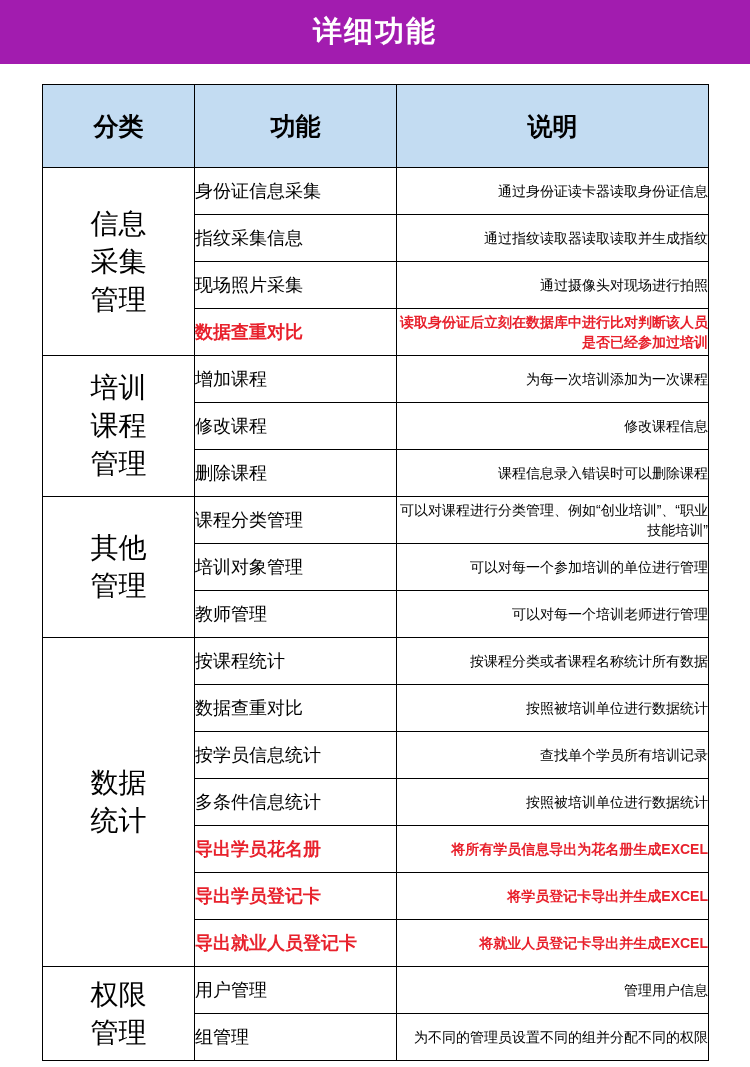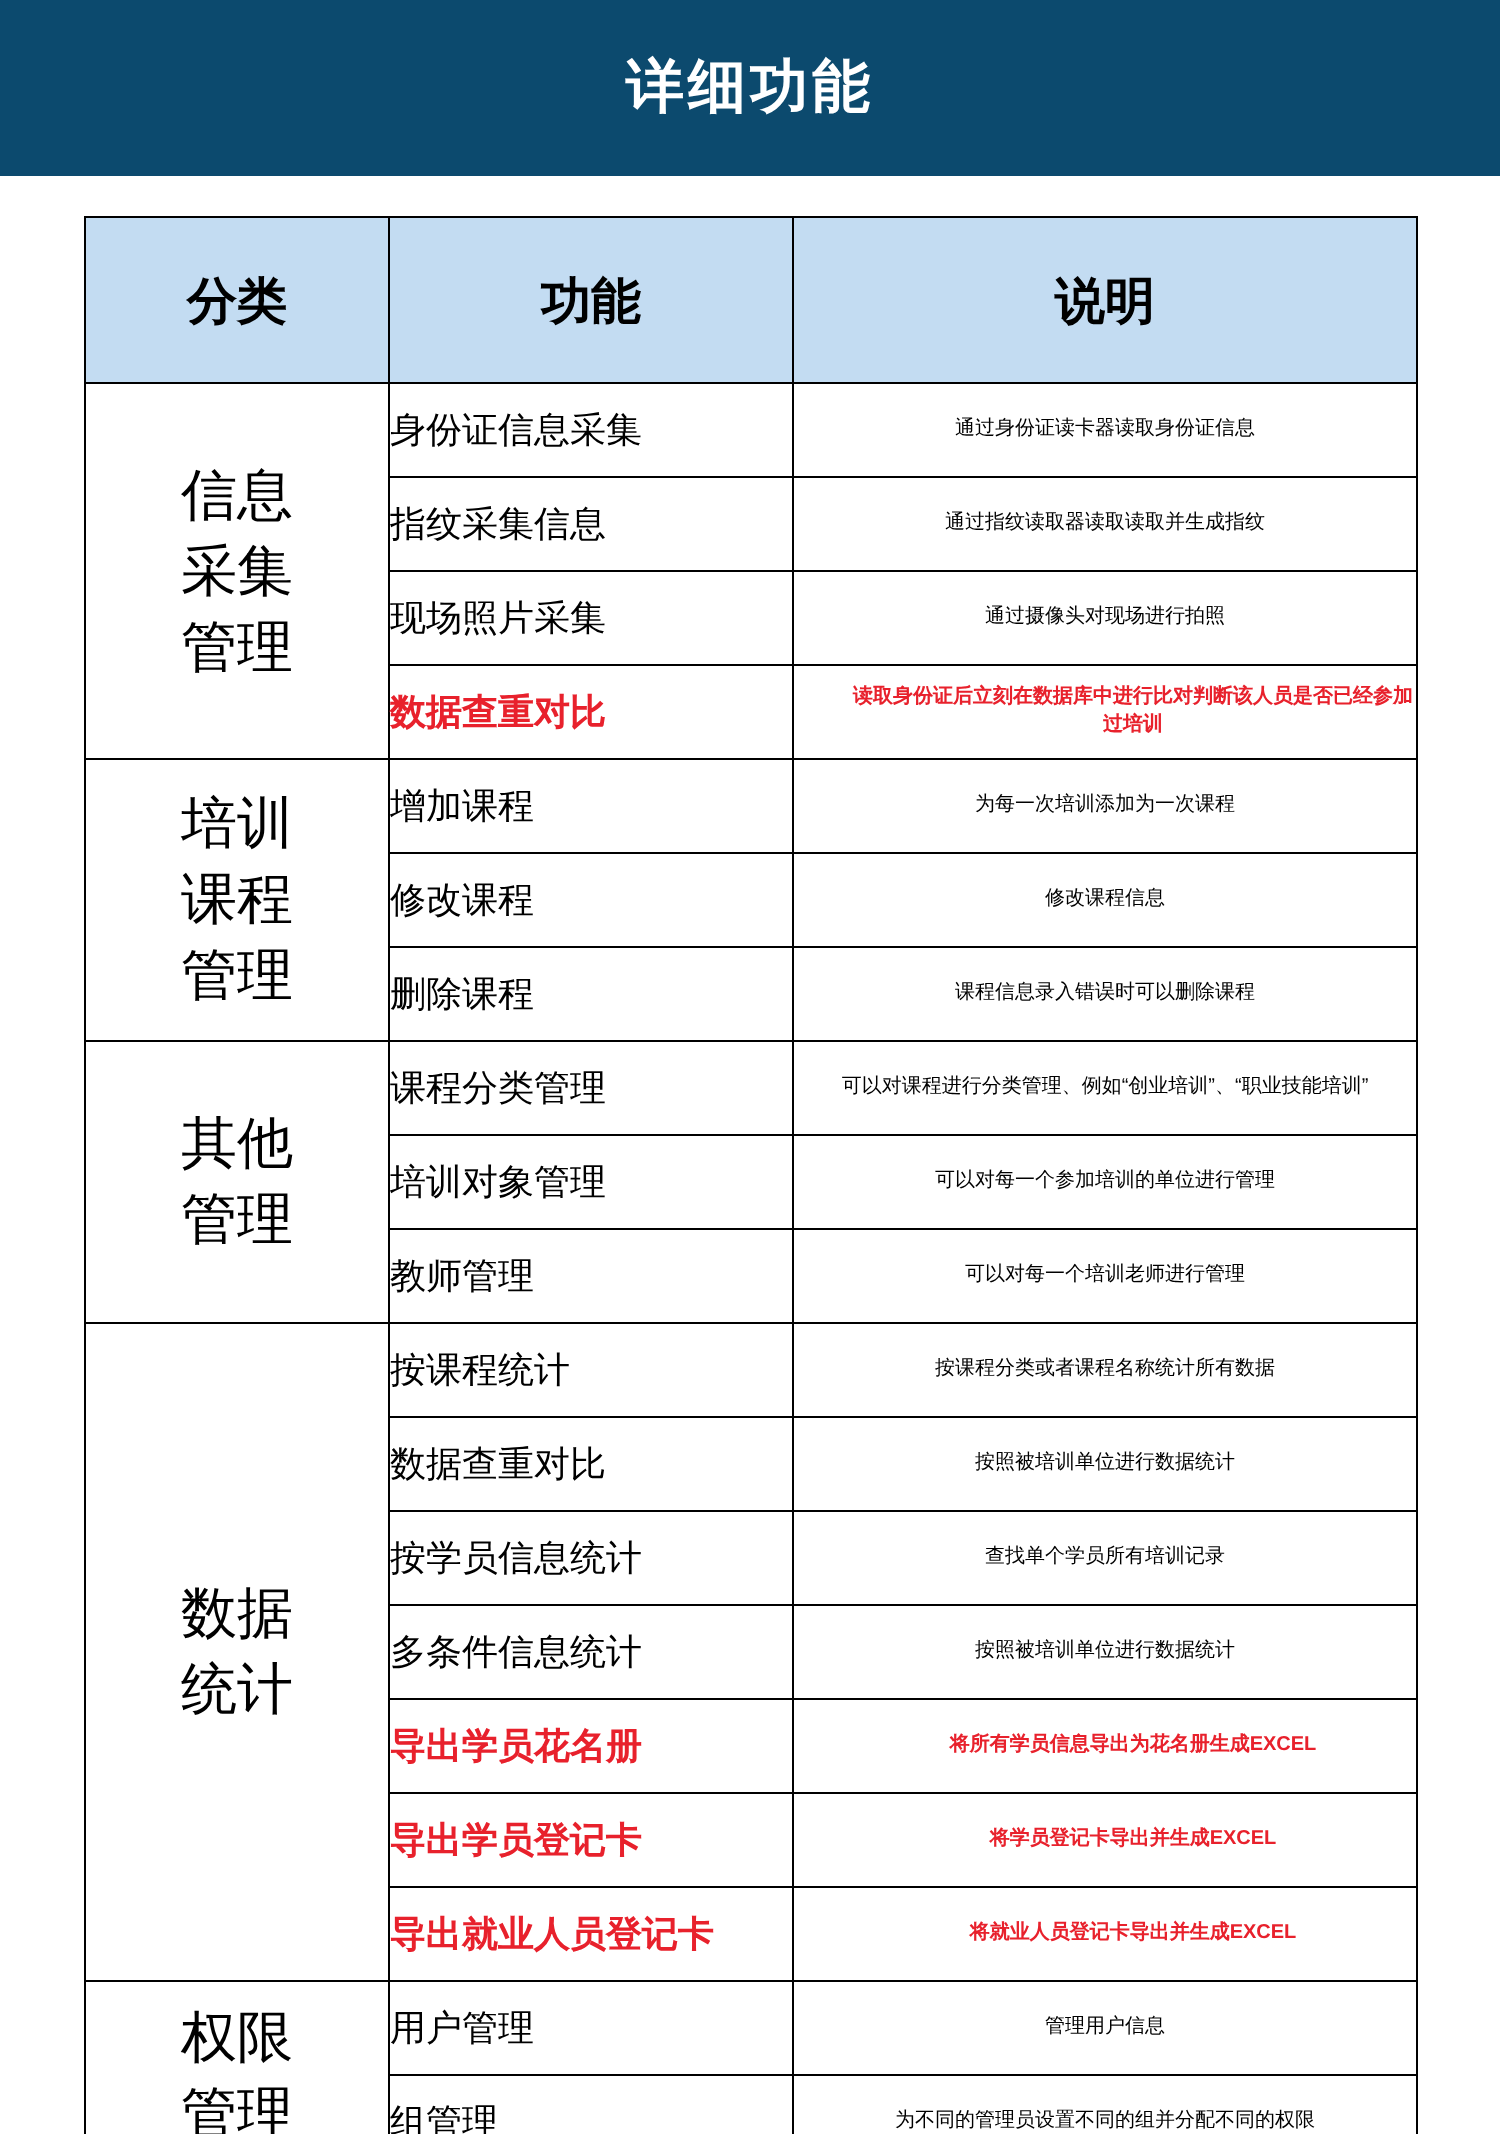--- a/index.html
+++ b/index.html
@@ -15,22 +15,22 @@
     overflow: hidden;
   }
   .page {
     width: 750px;
     height: 1067px;
     position: relative;
     box-sizing: border-box;
   }
   .header-bar {
     width: 750px;
-    height: 88px;
-    background: #0c4a6e;
+    height: 64px;
+    background: #a21caf;
     display: flex;
     align-items: center;
     justify-content: center;
     text-align: right;
   }
   .header-title {
     color: #ffffff;
     font-size: 29px;
     font-weight: bold;
     letter-spacing: 2px;
@@ -68,32 +68,31 @@
     font-weight: normal;
     padding: 4px 0;
   }
   td.fn {
     text-align: left;
     font-size: 18px;
     height: 46px;
     padding: 5px 4px;
   }
   td.desc {
-    text-align: center;
-    font-size: 10px;
+    text-align: right;
+    font-size: 14px;
     line-height: 1.45;
     padding: 6px 8px;
   }
   .red {
     color: #e8212c;
     font-weight: bold;
   }
   .desc.red {
     font-weight: bold;
-    padding-left: 28px;
   }
 </style>
 </head>
 <body>
 
 <div class="page">
 
   <div class="header-bar">
     <div class="header-title">详细功能</div>
   </div>

